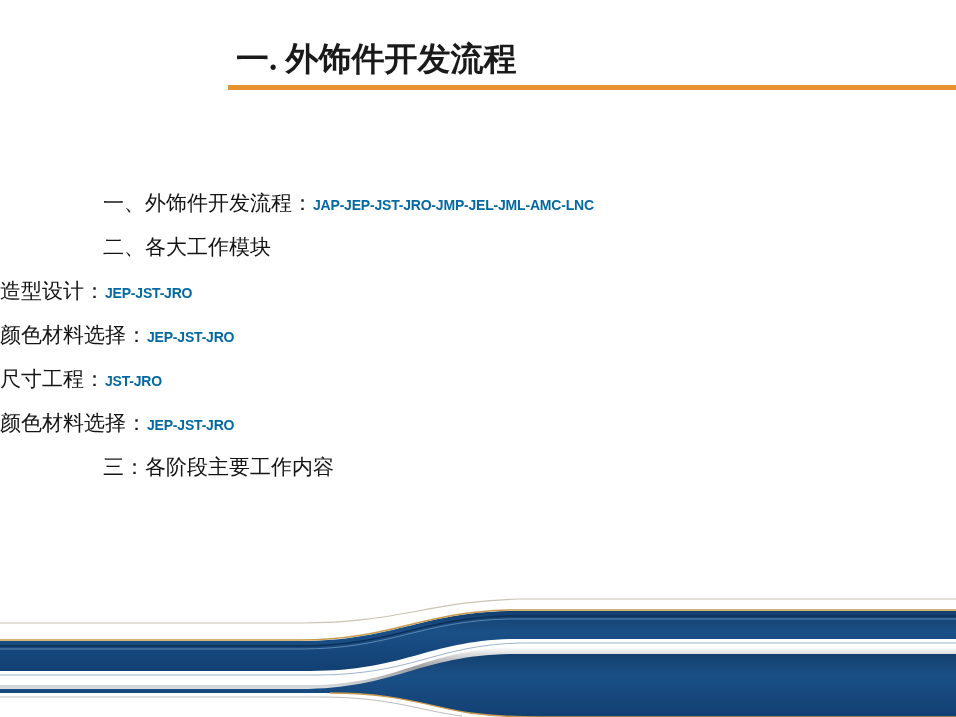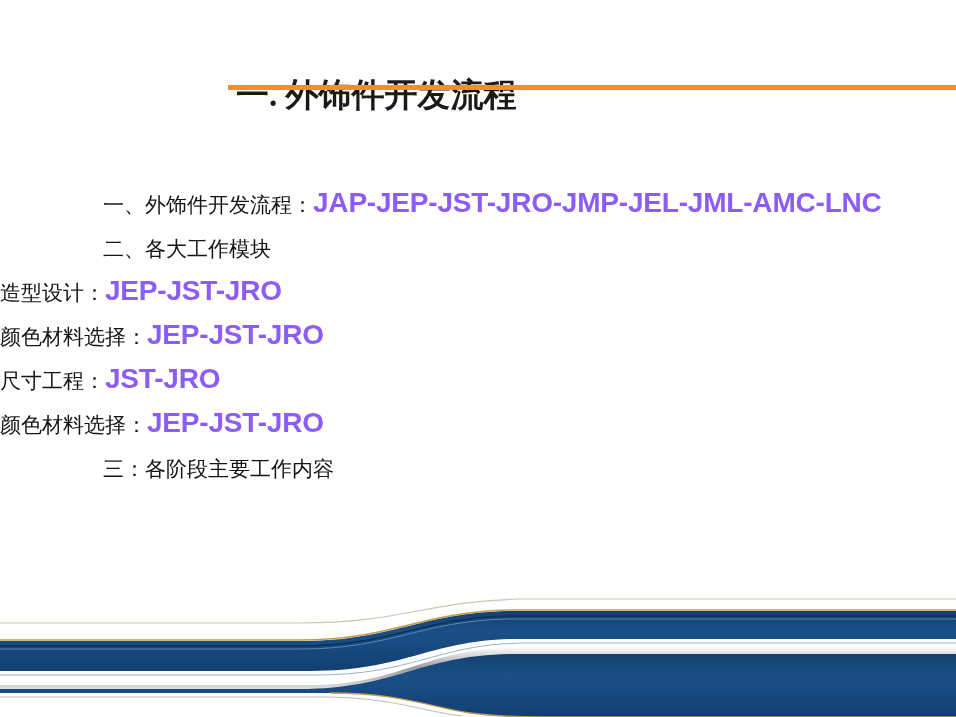--- a/index.html
+++ b/index.html
@@ -28,21 +28,20 @@
     position: absolute;
     left: 236px;
     top: 0px;
     font-family: "Liberation Serif", "DejaVu Serif", serif;
     font-size: 33px;
     line-height: 42px;
     font-weight: 700;
     color: #1a1a1a;
     letter-spacing: 0px;
     white-space: nowrap;
-    margin-top: 36px;
   }
   #title-rule {
     position: absolute;
     left: 228px;
     top: 47px;
     width: 728px;
     height: 5px;
     background: #e8912f;
   }
 
@@ -59,24 +58,24 @@
     font-size: 21px;
     line-height: 42px;
     color: #141414;
     white-space: nowrap;
   }
   .bullet.lvl1 { margin-left: 103px; }
   .bullet.lvl2 { }
   .cn { font-family: "Liberation Serif", "DejaVu Serif", serif; }
   .code {
     font-family: "Liberation Sans", "DejaVu Sans", sans-serif;
-    font-size: 28px;
+    font-size: 14px;
     font-weight: 600;
     letter-spacing: -0.2px;
-    color: #8b5cf6;
+    color: #0369a1;
   }
 
   
   #footer-art {
     position: absolute;
     left: 0;
     bottom: 0;
     width: 956px;
     height: 120px;
     pointer-events: none;

